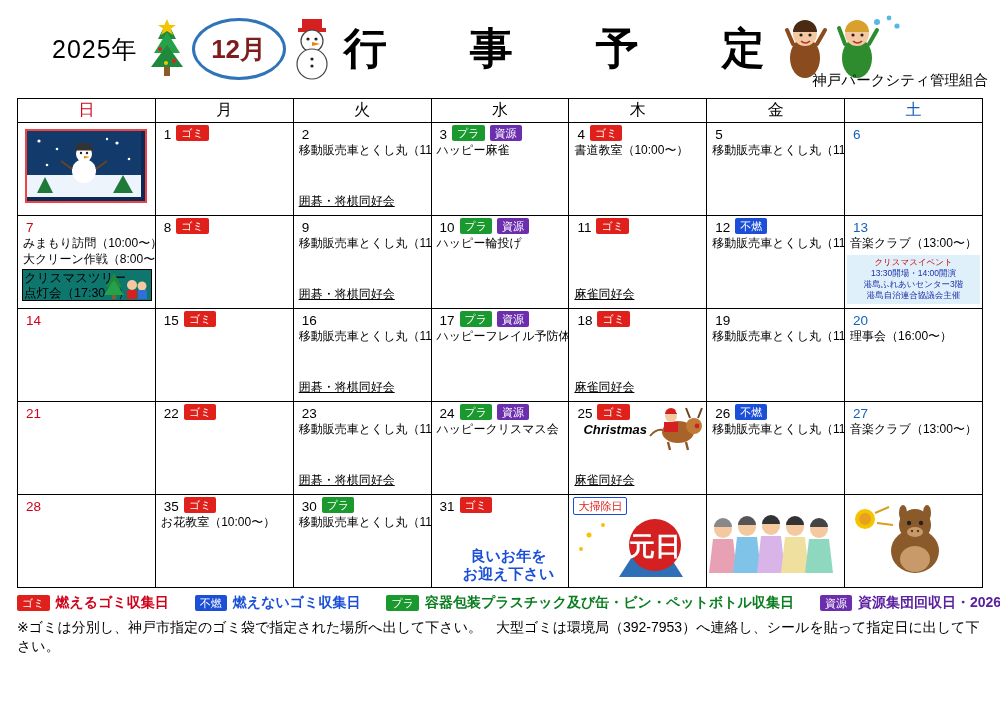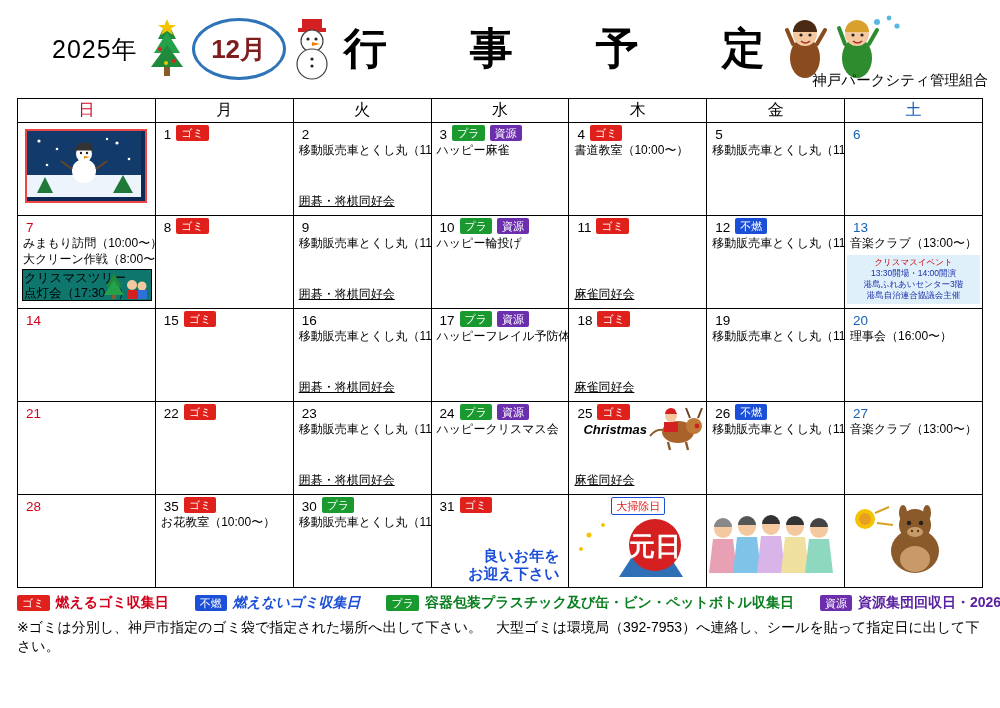--- a/index.html
+++ b/index.html
@@ -134,21 +134,21 @@
   }
 
   
   .legend{
     width:966px;margin:6px auto 0 auto;
     display:flex;align-items:center;font-size:14px;gap:0px;
   }
   .legend .seg{display:flex;align-items:center;margin-right:26px;white-space:nowrap;}
   .legend .seg .lbl{font-weight:bold;color:#d0021b;margin-left:6px;}
   .legend .seg .lbl.g{color:#0a7d1f;}
-  .legend .seg .lbl.b{color:#1b4fd8;font-style:italic;}
+  .legend .seg .lbl.b{color:#1b4fd8;}
   .legend .seg .lbl.p{color:#5a21a0;}
   .footnote{
     width:966px;margin:6px auto 0 auto;
     font-size:14px;line-height:19px;
   }
 
   
   .sv{display:block;}
 </style>
 </head>
@@ -499,27 +499,27 @@
             <span class="daynum">30</span>
             <span class="tag pura">プラ</span>
           </div>
           <div class="ev">移動販売車とくし丸（11:25〜）</div>
         </td>
         <td>
           <div class="toprow">
             <span class="daynum">31</span>
             <span class="tag gomi">ゴミ</span>
           </div>
-          <div style="position:absolute;left:8px;bottom:4px;text-align:right;width:120px">
+          <div style="position:absolute;left:17px;bottom:4px;text-align:center;width:120px">
             <div style="font-size:15px;font-weight:bold;color:#1b4fd8;line-height:18px">良いお年を</div>
             <div style="font-size:15px;font-weight:bold;color:#1b4fd8;line-height:18px">お迎え下さい</div>
           </div>
         </td>
         <td>
-          <div class="toprow" style="justify-content:center">
+          <div class="toprow" style="justify-content:flex-start">
             <span class="tag ogata">大掃除日</span>
           </div>
           <div style="position:relative;height:66px">
             <svg class="sv" width="150" height="66" viewBox="0 0 150 66" style="position:absolute;left:-10px;top:0">
               <polygon points="60,62 92,12 124,62" fill="#2f6fb5"></polygon>
               <path d="M78,30 L92,12 L106,30 Q98,24 92,30 Q86,36 78,30Z" fill="#fff"></path>
               <circle cx="96" cy="30" r="26" fill="#d42020"></circle>
               <text x="96" y="40" font-size="26" fill="#fff" text-anchor="middle" font-family="Liberation Serif, serif" font-weight="bold">元日</text>
               <circle cx="30" cy="20" r="2.5" fill="#f5c400"></circle>
               <circle cx="44" cy="10" r="2" fill="#f5c400"></circle>

